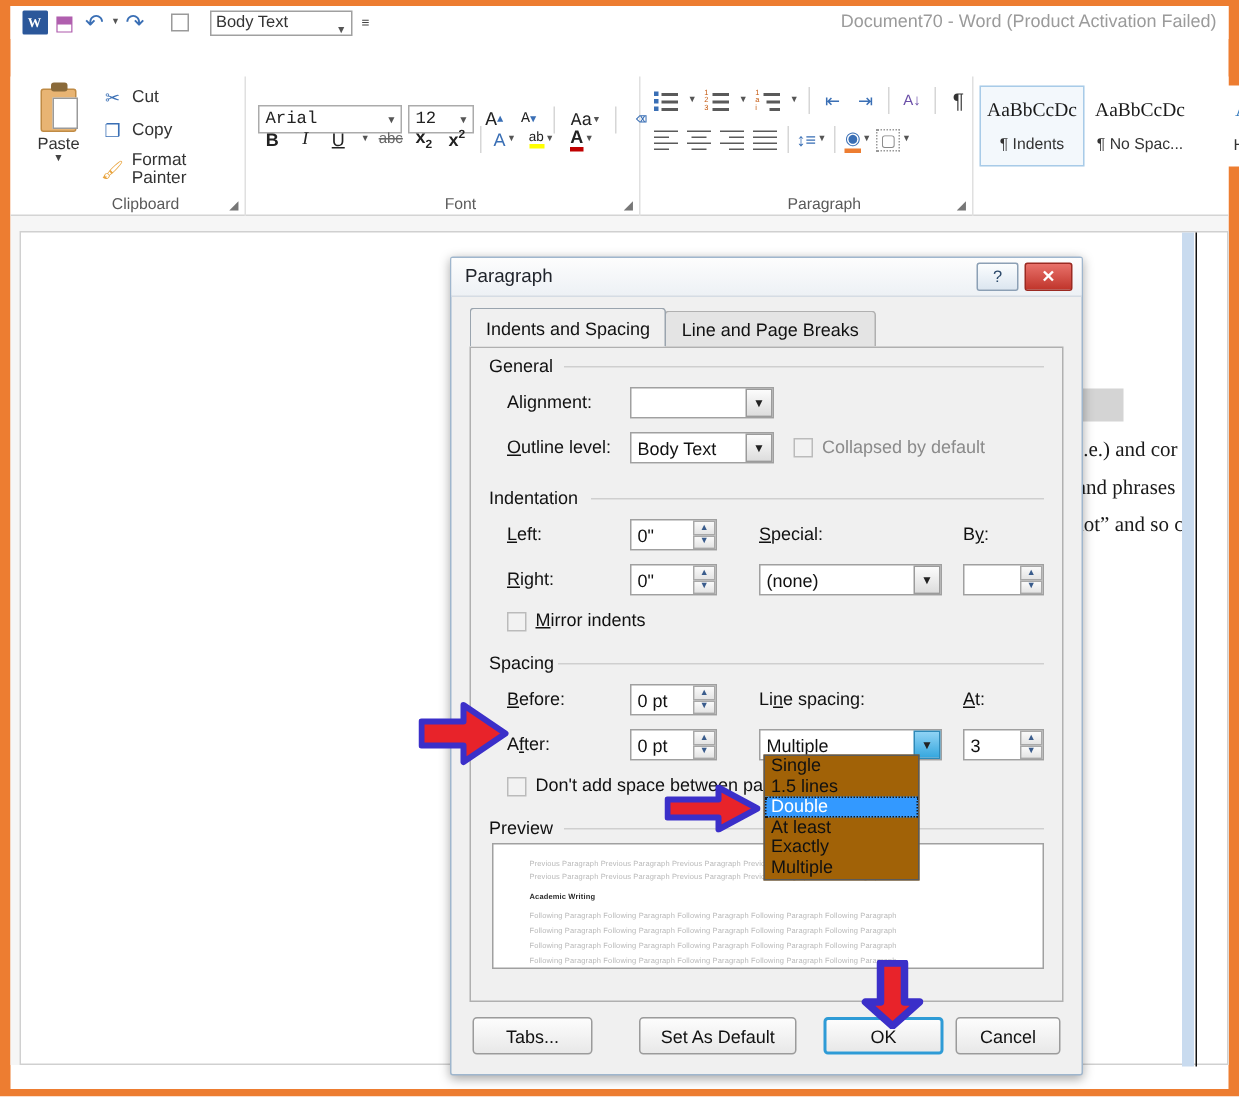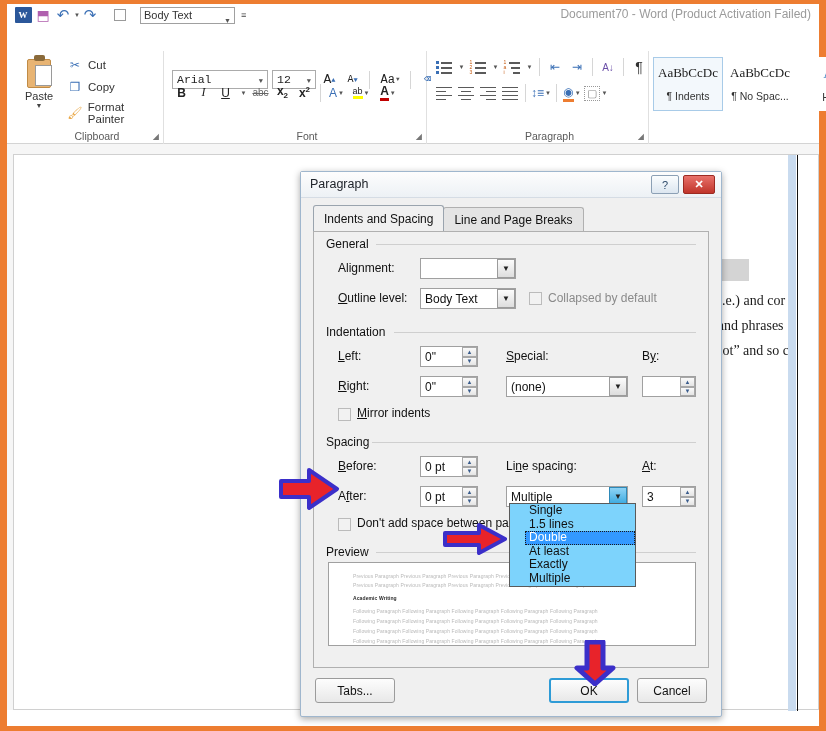--- a/index.html
+++ b/index.html
@@ -205,22 +205,22 @@
     font-size:12px; color:#111; display:flex; align-items:center; padding-left:4px;
   }
   .spin .sbtns{ position:absolute; right:0; top:0; width:15px; height:19px;
     display:flex; flex-direction:column; }
   .spin .sbtns div{ flex:1; background:linear-gradient(#FAFAFA,#E4E4E4); border:1px solid #A8A8A8;
     display:flex;align-items:center;justify-content:center;font-size:6px;color:#3A5C8C;}
   .chk{ position:absolute; width:13px;height:13px;border:1px solid #BBB; background:#F2F2F2;}
 
   
   #ls-list{
-    position:absolute; left:502px; top:499px; width:127px; height:84px;
-    background:#7dd3fc; border:1px solid #5a5a5a; z-index:40;padding-left:15px;
+    position:absolute; left:502px; top:499px; width:104px; height:84px;
+    background:#a16207; border:1px solid #5a5a5a; z-index:40;
   }
   .ls-opt{ height:13.5px; font-size:12px; color:#111; padding-left:4px; line-height:13.5px;}
   .ls-opt.sel{ background:#3399FF; color:#fff; outline:1px dotted #1a1a1a; outline-offset:-1px;}
 
   
   #preview-box{
     position:absolute; left:14px; top:26px; width:368px; height:84px;
     background:#fff; border:1px solid #A0A0A0;
   }
   .pv-line{ position:absolute; font-size:5px; color:#B9B9B9; white-space:nowrap;
@@ -620,20 +620,23 @@
           <div class="pv-line" style="left:24px;top:45px;">Following Paragraph Following Paragraph Following Paragraph Following Paragraph Following Paragraph</div>
           <div class="pv-line" style="left:24px;top:55px;">Following Paragraph Following Paragraph Following Paragraph Following Paragraph Following Paragraph</div>
           <div class="pv-line" style="left:24px;top:65px;">Following Paragraph Following Paragraph Following Paragraph Following Paragraph Following Paragraph</div>
           <div class="pv-line" style="left:24px;top:75px;">Following Paragraph Following Paragraph Following Paragraph Following Paragraph Following Paragraph</div>
         </div>
       </div>
 
       <div class="dbtn" style="left:14px;top:480px;width:80px;">
         <span>Tabs...</span>
       </div>
+      <div class="dbtn" style="left:125px;top:480px;width:105px;">
+        <span>Set As Default</span>
+      </div>
       <div class="dbtn default" style="left:248px;top:480px;width:80px;">
         <span>OK</span>
       </div>
       <div class="dbtn" style="left:336px;top:480px;width:70px;">
         <span>Cancel</span>
       </div>
     </div>
   </div>
 
   <div id="ls-list">

